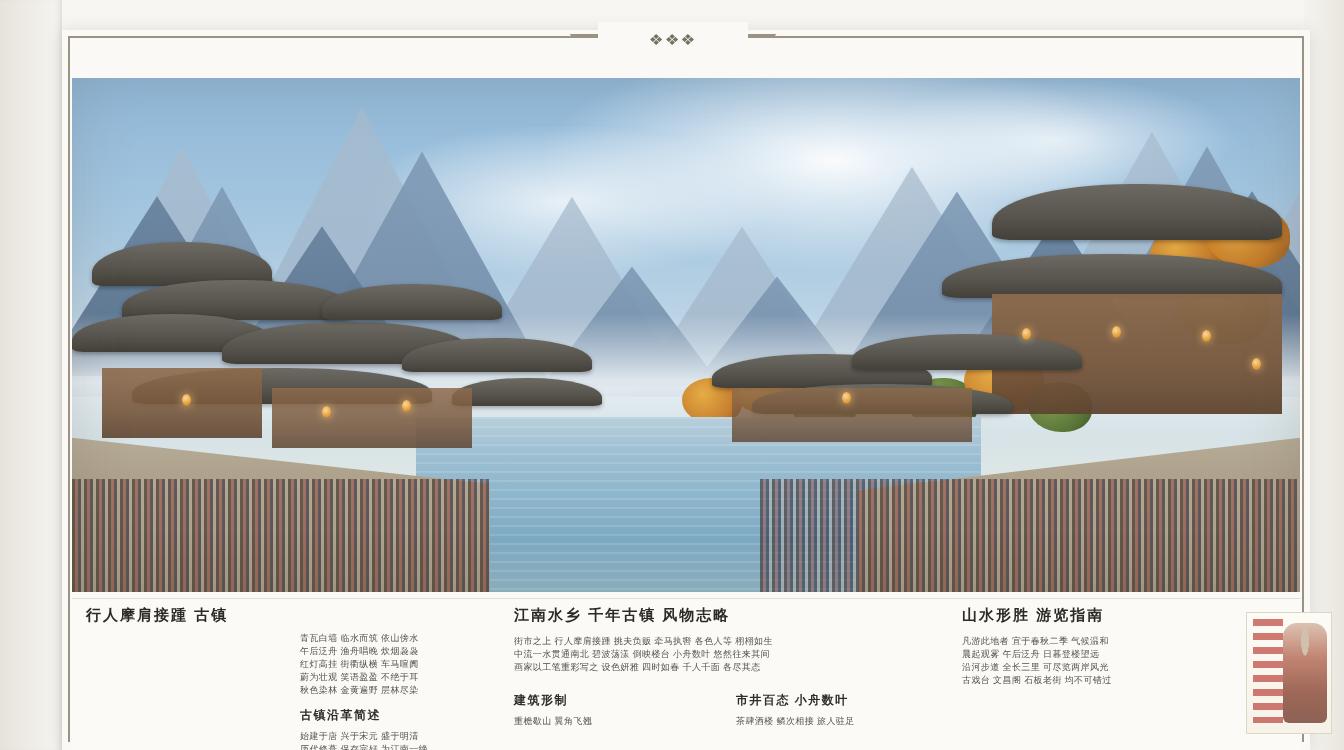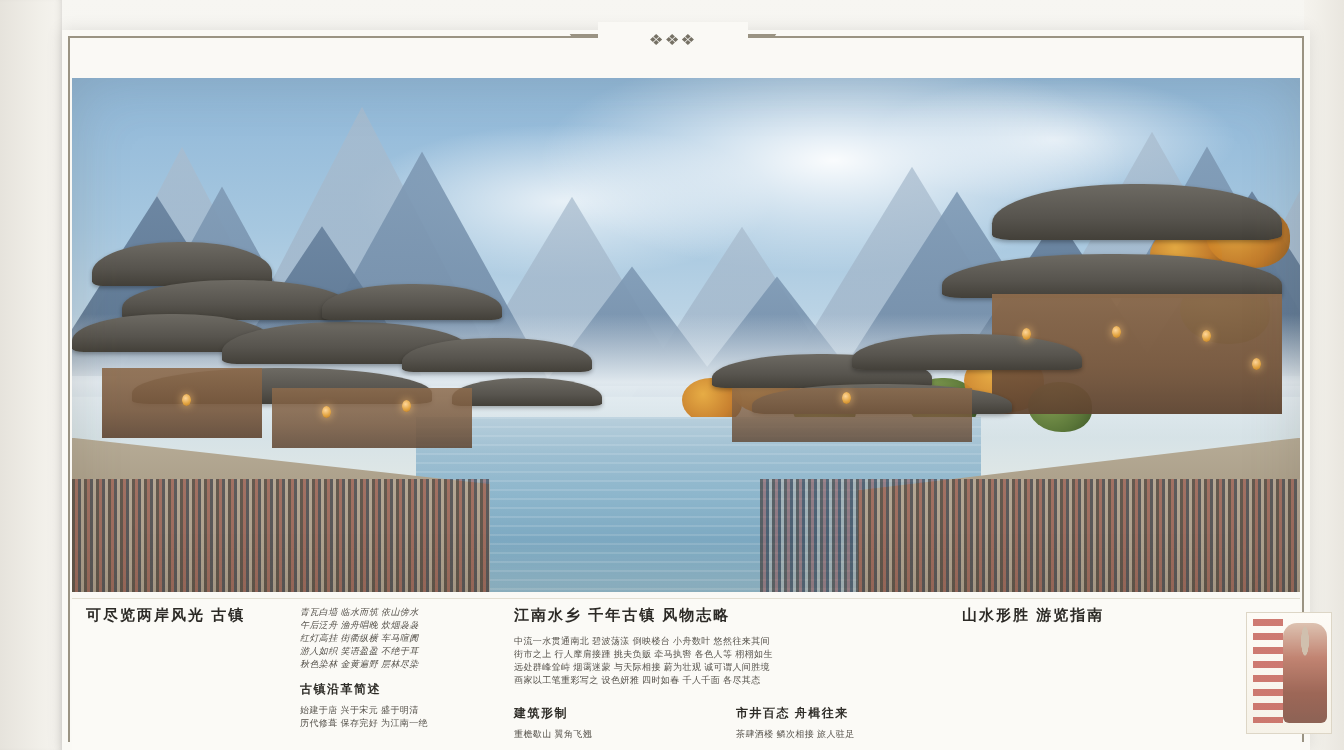--- a/index.html
+++ b/index.html
@@ -302,66 +302,71 @@
     <div class="crowd" style="right:0;width:44%;"></div>
 
     <div class="art-vignette"></div>
   </div>
 
   <div class="textzone">
     <div class="divider"></div>
     <div class="cols">
 
       <div class="col">
-        <div class="heading">可尽览两岸风光 古镇</div>
-      </div>
-
-      <div class="col">
-        <div class="body" style="font-style:italic;">
+        <div class="heading">行人摩肩接踵 古镇</div>
+      </div>
+
+      <div class="col">
+        <div class="body" style="margin-top:26px;">
           <span class="rowline">青瓦白墙 临水而筑 依山傍水</span>
           <span class="rowline">午后泛舟 渔舟唱晚 炊烟袅袅</span>
           <span class="rowline">红灯高挂 街衢纵横 车马喧阗</span>
-          <span class="rowline">游人如织 笑语盈盈 不绝于耳</span>
+          <span class="rowline">蔚为壮观 笑语盈盈 不绝于耳</span>
           <span class="rowline">秋色染林 金黄遍野 层林尽染</span>
         </div>
         <div class="subhead">古镇沿革简述</div>
         <div class="body">
           <span class="rowline">始建于唐 兴于宋元 盛于明清</span>
           <span class="rowline">历代修葺 保存完好 为江南一绝</span>
         </div>
       </div>
 
       <div class="col">
         <div class="heading center">江南水乡 千年古镇 风物志略</div>
         <div class="body">
+          <span class="rowline">街市之上 行人摩肩接踵 挑夫负贩 牵马执辔 各色人等 栩栩如生</span>
           <span class="rowline">中流一水贯通南北 碧波荡漾 倒映楼台 小舟数叶 悠然往来其间</span>
-          <span class="rowline">街市之上 行人摩肩接踵 挑夫负贩 牵马执辔 各色人等 栩栩如生</span>
-          <span class="rowline">远处群峰耸峙 烟霭迷蒙 与天际相接 蔚为壮观 诚可谓人间胜境</span>
           <span class="rowline">画家以工笔重彩写之 设色妍雅 四时如春 千人千面 各尽其态</span>
         </div>
         <div class="twocol" style="margin-top:8px;">
           <div>
             <div class="subhead">建筑形制</div>
             <div class="body">
               <span class="rowline">重檐歇山 翼角飞翘</span>
 
             </div>
           </div>
           <div>
-            <div class="subhead">市井百态 舟楫往来</div>
+            <div class="subhead">市井百态 小舟数叶</div>
             <div class="body">
               <span class="rowline">茶肆酒楼 鳞次相接 旅人驻足</span>
 
             </div>
           </div>
         </div>
       </div>
 
       <div class="col">
         <div class="heading">山水形胜 游览指南</div>
+        <div class="body">
+          <span class="rowline">凡游此地者 宜于春秋二季 气候温和</span>
+          <span class="rowline">晨起观雾 午后泛舟 日暮登楼望远</span>
+          <span class="rowline">沿河步道 全长三里 可尽览两岸风光</span>
+          <span class="rowline">古戏台 文昌阁 石板老街 均不可错过</span>
+        </div>
       </div>
 
       <div class="col">
         <div class="seal">
           <div class="stamp"></div>
           <div class="figure"></div>
         </div>
       </div>
 
     </div>

